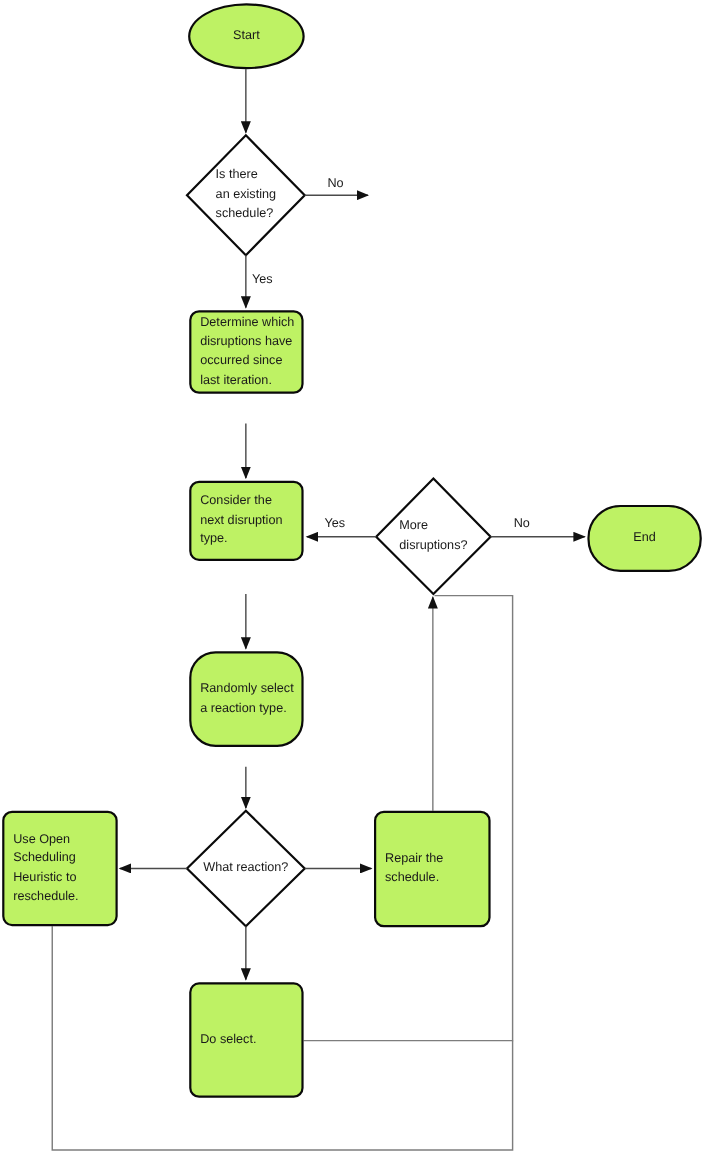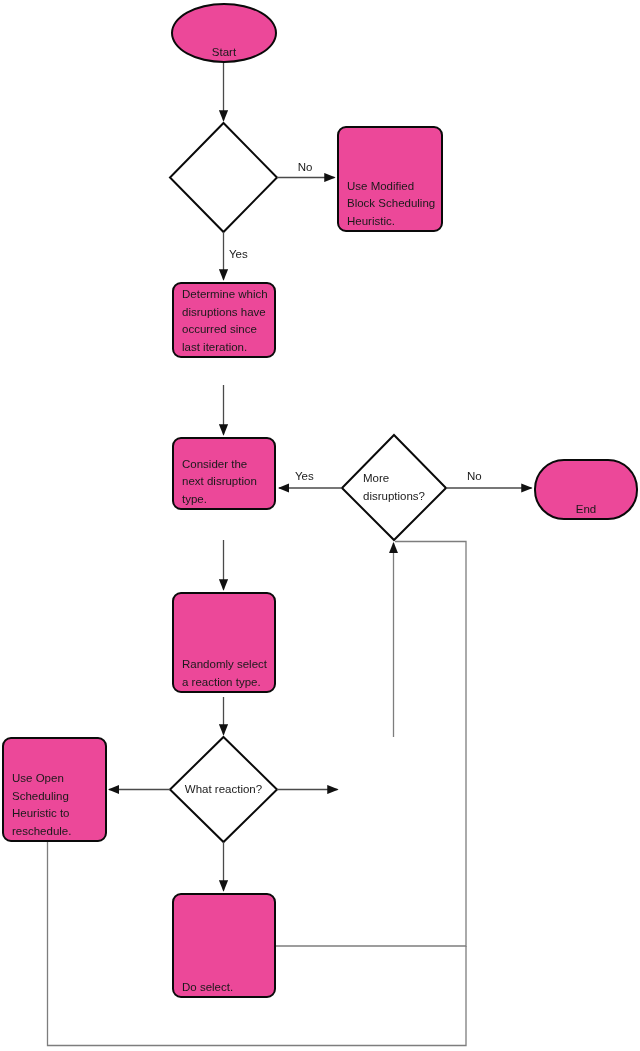--- a/index.html
+++ b/index.html
@@ -13,23 +13,23 @@
     overflow: hidden;
   }
   #wires {
     position: absolute;
     left: 0; top: 0;
     width: 640px; height: 1051px;
   }
   .node {
     position: absolute;
     box-sizing: border-box;
-    background: #ec4899;
+    background: #bef264;
     display: flex;
-    align-items: flex-end;
+    align-items: center;
   }
   .process {
     border: 2px solid #0a0a0a;
     border-radius: 9px;
     padding: 0 4px 0 8px;
   }
   .terminal {
     border: 2px solid #0a0a0a;
     justify-content: center;
   }
@@ -97,56 +97,60 @@
   </svg>
 
   <div class="node terminal ellipse" style="left:171px; top:3px; width:106px; height:60px;">
     <span class="txt txt-center">Start</span>
   </div>
 
   <div class="node terminal stadium" style="left:534px; top:459px; width:104px; height:61px;">
     <span class="txt txt-center">End</span>
   </div>
 
-  <div class="node process" style="left:337px; top:126px; width:106px; height:106px;">
-    <span class="txt">Use Modified
-Block Scheduling
-Heuristic.</span>
-  </div>
 
   <div class="node process" style="left:172px; top:282px; width:104px; height:76px;">
     <span class="txt">Determine which
 disruptions have
 occurred since
 last iteration.</span>
   </div>
 
   <div class="node process" style="left:172px; top:437px; width:104px; height:73px;">
     <span class="txt">Consider the
 next disruption
 type.</span>
   </div>
 
-  <div class="node process" style="left:172px; top:592px; width:104px; height:101px;">
+  <div class="node process" style="left:172px; top:592px; width:104px; height:87px;border-radius:24px;">
     <span class="txt">Randomly select
 a reaction type.</span>
   </div>
 
   <div class="node process" style="left:2px; top:737px; width:105px; height:105px;">
     <span class="txt">Use Open
 Scheduling
 Heuristic to
 reschedule.</span>
   </div>
 
+  <div class="node process" style="left:340px; top:737px; width:106px; height:106px;">
+    <span class="txt">Repair the
+schedule.</span>
+  </div>
 
   <div class="node process" style="left:172px; top:893px; width:104px; height:105px;">
     <span class="txt">Do select.</span>
   </div>
 
+  <div class="overlay" style="left:170px; top:123px; width:107px; height:109px;">
+    <span class="txt">Is there
+an existing
+schedule?</span>
+  </div>
 
   <div class="overlay" style="left:170px; top:737px; width:107px; height:105px;">
     <span class="txt txt-center">What reaction?</span>
   </div>
 
   <div class="overlay" style="left:342px; top:435px; width:104px; height:105px;">
     <span class="txt">More
 disruptions?</span>
   </div>
 

